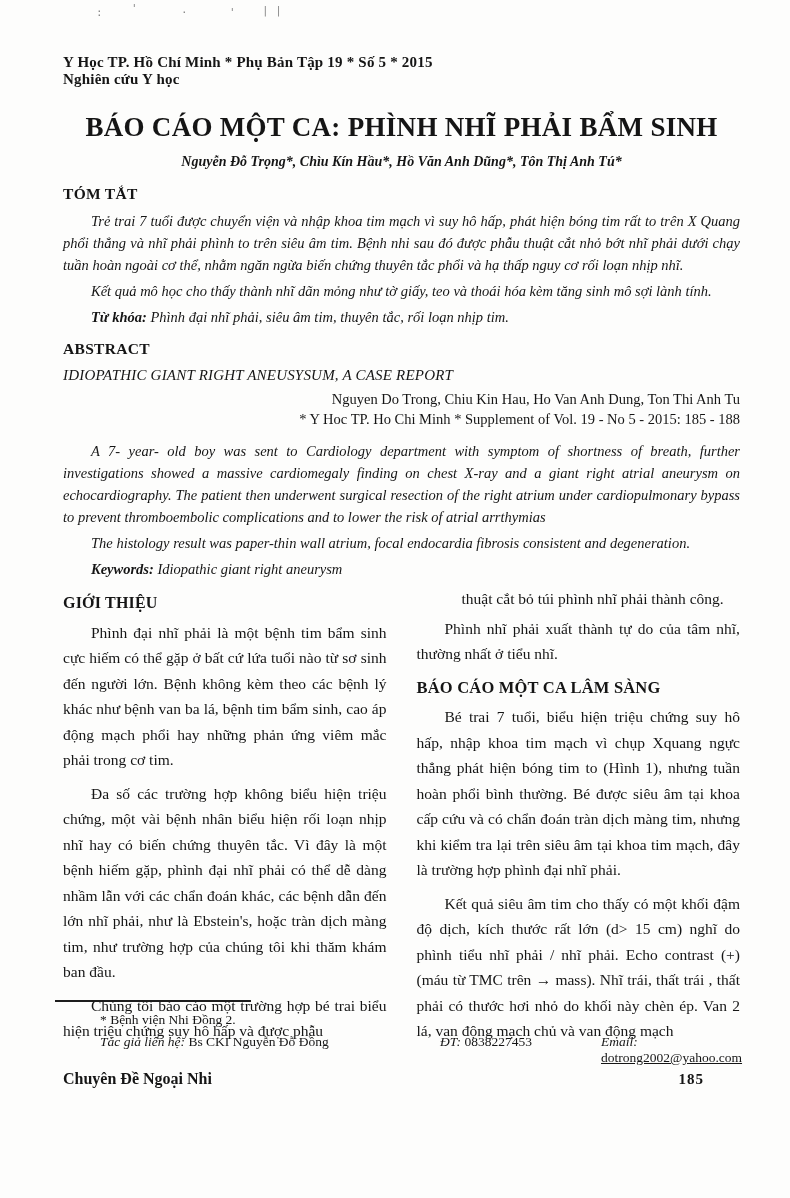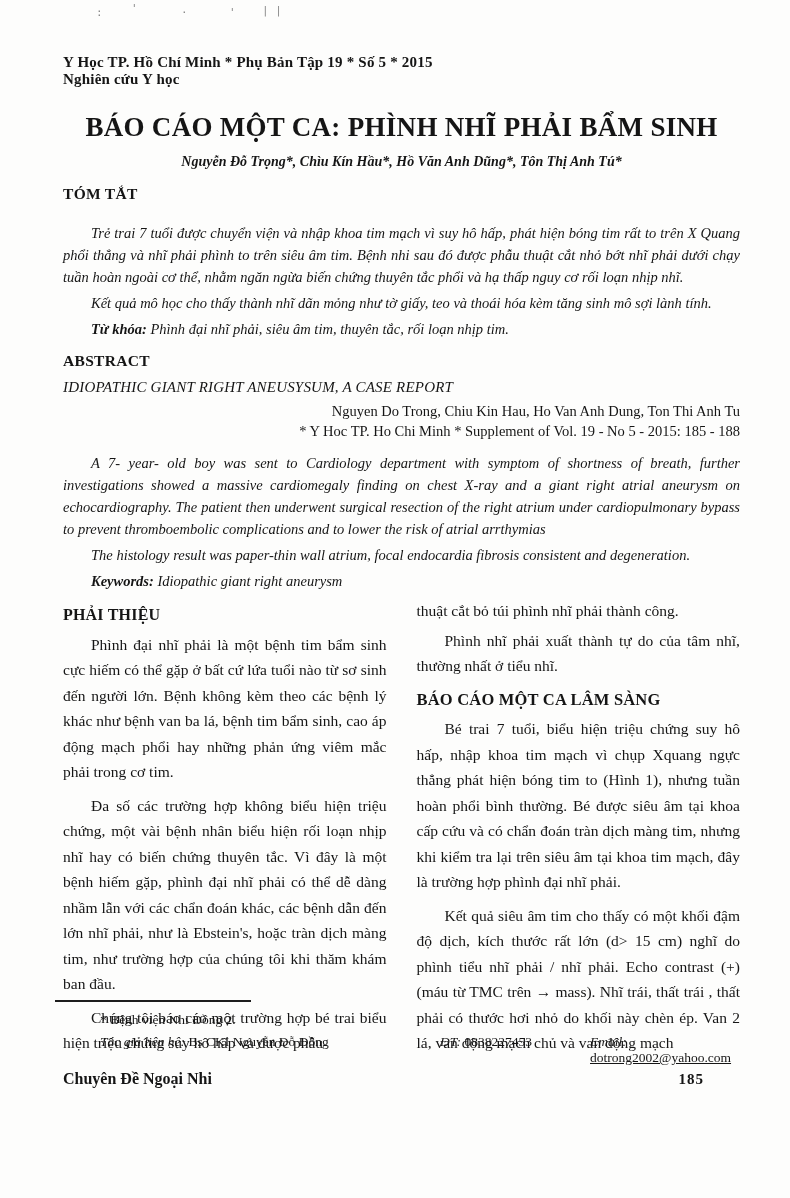--- a/index.html
+++ b/index.html
@@ -20,45 +20,45 @@
     margin-top:54px;font-weight:bold;font-size:15px;letter-spacing:.2px;flex-direction:column;
   }
   .title{
     margin-top:24px;text-align:center;font-weight:bold;font-size:27px;letter-spacing:.3px;
   }
   .authors{
     margin-top:11px;text-align:center;font-weight:bold;font-style:italic;font-size:14px;
   }
   .sect-head{margin-top:15px;font-weight:bold;font-size:15.5px;letter-spacing:.3px;}
   .abs-par{
-    margin-top:19px;font-style:italic;font-size:14.5px;line-height:22px;
+    margin-top:7px;font-style:italic;font-size:14.5px;line-height:22px;
     text-align:justify;text-indent:28px;
   }
   .abs-line{margin-top:4px;font-style:italic;font-size:14.5px;line-height:22px;text-indent:28px;}
   .kw-label{font-weight:bold;}
   .center-title{
     margin-top:9px;font-style:italic;font-size:15px;letter-spacing:.2px;
   }
   .right-line{margin-top:7px;text-align:right;font-size:14.5px;}
   .columns{
     display:flex;gap:30px;margin-top:6px;
   }
   .col{flex:1;font-size:15.5px;line-height:25.5px;text-align:justify;}
   .col-head{font-weight:bold;font-size:16px;margin:4px 0 4px 0;text-align:left;letter-spacing:.2px;}
   .col p{margin:0 0 8px 0;text-indent:28px;}
-  .col p.no-indent{text-indent:0;}
+  .col p.no-indent{text-indent:0;margin-left:45px;}
   .footnote{
     position:absolute;left:63px;top:1000px;width:677px;font-size:13.5px;
   }
   .footnote-rule{width:196px;border-top:2px solid #1d1d1d;margin-left:-8px;}
   .footnote-l1{margin-top:10px;margin-left:37px;}
   .footnote-l2{position:relative;margin-top:6px;margin-left:37px;height:18px;}
   .fn-contact{position:absolute;left:0;}
   .fn-phone{position:absolute;left:340px;}
-  .fn-email{position:absolute;left:490px;}
+  .fn-email{position:absolute;left:501px;}
   .it{font-style:italic;}
   .email-link{text-decoration:underline;}
   .footer-row{
     position:absolute;left:63px;right:50px;top:1070px;
     display:flex;justify-content:space-between;align-items:baseline;
     font-weight:bold;font-size:16px;
   }
   .page-num{font-size:15px;margin-right:36px;letter-spacing:1px;text-align:center;}
 </style>
 </head>
@@ -95,21 +95,21 @@
     <div class="right-line">Nguyen Do Trong, Chiu Kin Hau, Ho Van Anh Dung, Ton Thi Anh Tu</div>
     <div class="right-line" style="margin-top:3px;">* Y Hoc TP. Ho Chi Minh * Supplement of Vol. 19 - No 5 - 2015: 185 - 188</div>
 
     <div class="abs-par" style="margin-top:12px;">A 7- year- old boy was sent to Cardiology department with symptom of shortness of breath, further investigations showed a massive cardiomegaly finding on chest X-ray and a giant right atrial aneurysm on echocardiography. The patient then underwent surgical resection of the right atrium under cardiopulmonary bypass to prevent thromboembolic complications and to lower the risk of atrial arrthymias</div>
     <div class="abs-line">The histology result was paper-thin wall atrium, focal endocardia fibrosis consistent and degeneration.</div>
     <div class="abs-line"><span class="kw-label">Keywords:</span><span class="it"> Idiopathic giant right aneurysm</span></div>
 
     <div class="columns">
 
       <div class="col">
-        <div class="col-head">PHẢI THIỆU</div>
+        <div class="col-head">GIỚI THIỆU</div>
         <p>Phình đại nhĩ phải là một bệnh tim bẩm sinh cực hiếm có thể gặp ở bất cứ lứa tuổi nào từ sơ sinh đến người lớn. Bệnh không kèm theo các bệnh lý khác như bệnh van ba lá, bệnh tim bẩm sinh, cao áp động mạch phổi hay những phản ứng viêm mắc phải trong cơ tim.</p>
         <p>Đa số các trường hợp không biểu hiện triệu chứng, một vài bệnh nhân biểu hiện rối loạn nhịp nhĩ hay có biến chứng thuyên tắc. Vì đây là một bệnh hiếm gặp, phình đại nhĩ phải có thể dễ dàng nhầm lẫn với các chẩn đoán khác, các bệnh dẫn đến lớn nhĩ phải, như là Ebstein's, hoặc tràn dịch màng tim, như trường hợp của chúng tôi khi thăm khám ban đầu.</p>
         <p>Chúng tôi báo cáo một trường hợp bé trai biểu hiện triệu chứng suy hô hấp và được phẫu</p>
       </div>
 
       <div class="col">
         <p class="no-indent" style="margin-bottom:4px;">thuật cắt bỏ túi phình nhĩ phải thành công.</p>
         <p>Phình nhĩ phải xuất thành tự do của tâm nhĩ, thường nhất ở tiểu nhĩ.</p>
         <div class="col-head" style="font-size:16.5px;">BÁO CÁO MỘT CA LÂM SÀNG</div>
         <p>Bé trai 7 tuổi, biểu hiện triệu chứng suy hô hấp, nhập khoa tim mạch vì chụp Xquang ngực thẳng phát hiện bóng tim to (Hình 1), nhưng tuần hoàn phổi bình thường. Bé được siêu âm tại khoa cấp cứu và có chẩn đoán tràn dịch màng tim, nhưng khi kiểm tra lại trên siêu âm tại khoa tim mạch, đây là trường hợp phình đại nhĩ phải.</p>

